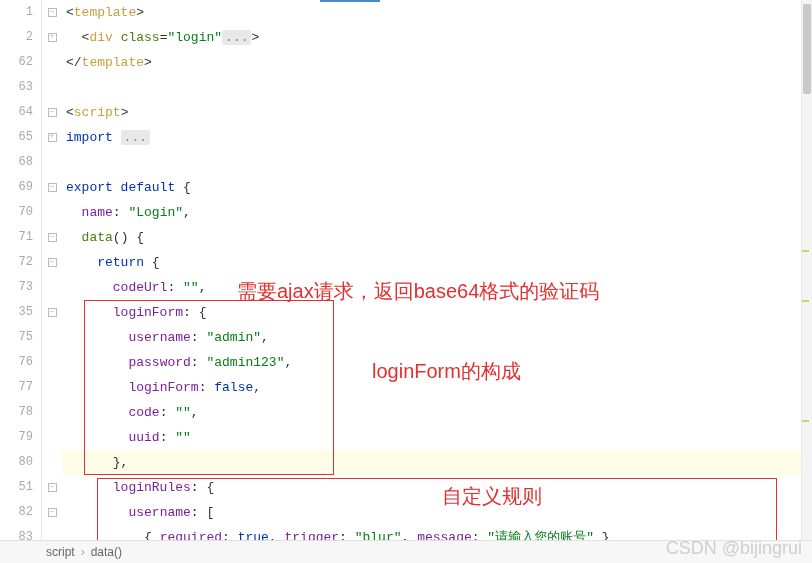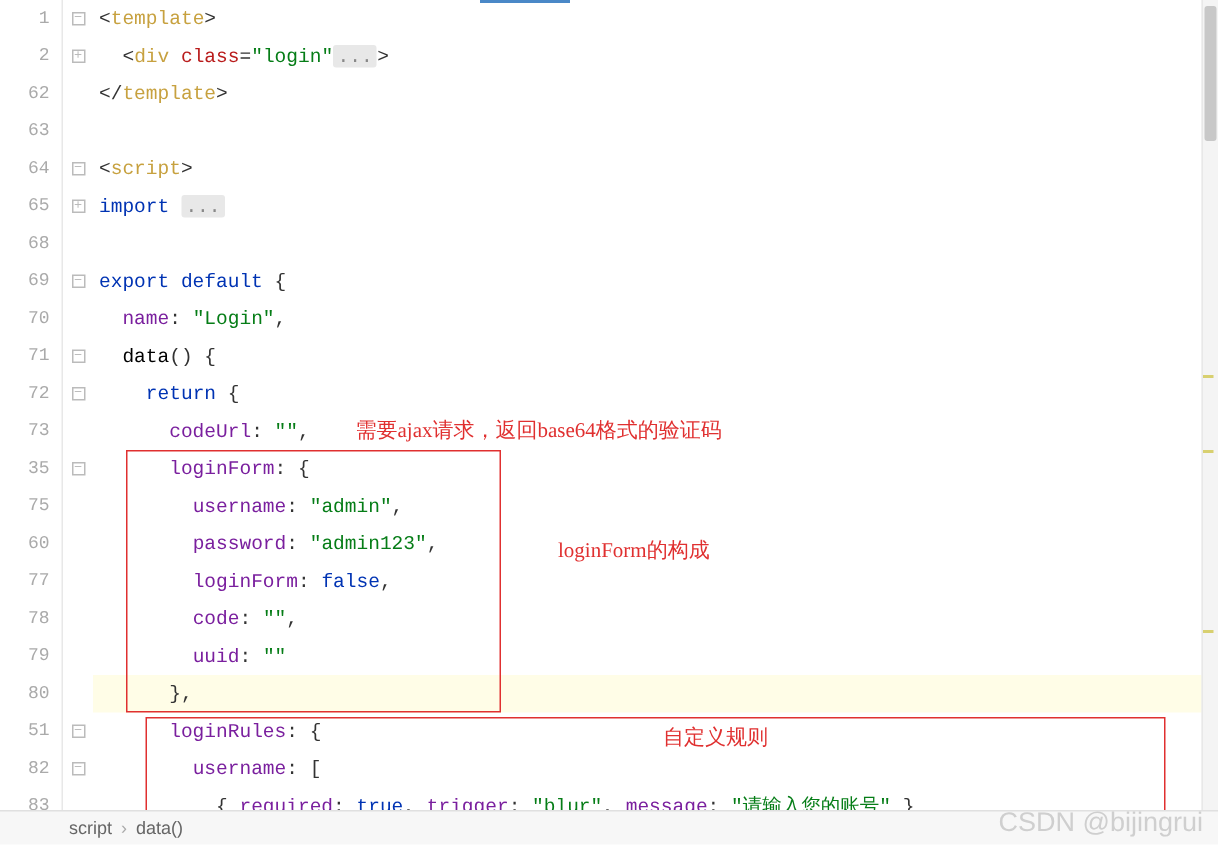--- a/index.html
+++ b/index.html
@@ -61,40 +61,40 @@
     position: relative;
   }
   .line {
     height: 25px;
     line-height: 25px;
     white-space: pre;
     padding-left: 4px;
   }
   .line.hl { background: #fffde7; }
   .tag { color: #c7a13f; text-align: center; }
-  .attr { color: #b91c1c; }
+  .attr { color: #4d7c0f; }
   .keyword { color: #0033b3; text-align: center; }
   .prop { color: #7a1f9e; }
   .string { color: #067d17; }
   .bool { color: #0033b3; text-align: center; }
   .punct { color: #333; }
-  .funcname { color: #000000; }
+  .funcname { color: #4d7c0f; }
   .collapsed { background: #e8e8e8; color: #888; padding: 0 3px; border-radius: 2px; }
 
   
   .annot-box {
     position: absolute;
     border: 1px solid #e03030;
     pointer-events: none;
   }
   .annot-text {
     position: absolute;
     color: #e03030;
-    font-family: Liberation Serif, serif;
-    font-size: 14px;
+    font-family: Liberation Sans, sans-serif;
+    font-size: 20px;
     pointer-events: none;
   }
 
   .breadcrumb {
     position: absolute;
     bottom: 0;
     left: 0;
     right: 0;
     height: 23px;
     background: #f7f7f7;
@@ -163,21 +163,21 @@
     <div class="ln">64</div>
     <div class="ln">65</div>
     <div class="ln">68</div>
     <div class="ln">69</div>
     <div class="ln">70</div>
     <div class="ln">71</div>
     <div class="ln">72</div>
     <div class="ln">73</div>
     <div class="ln">35</div>
     <div class="ln">75</div>
-    <div class="ln">60</div>
+    <div class="ln">76</div>
     <div class="ln">77</div>
     <div class="ln">78</div>
     <div class="ln">79</div>
     <div class="ln">80</div>
     <div class="ln">51</div>
     <div class="ln">82</div>
     <div class="ln">83</div>
 
   </div>
 

